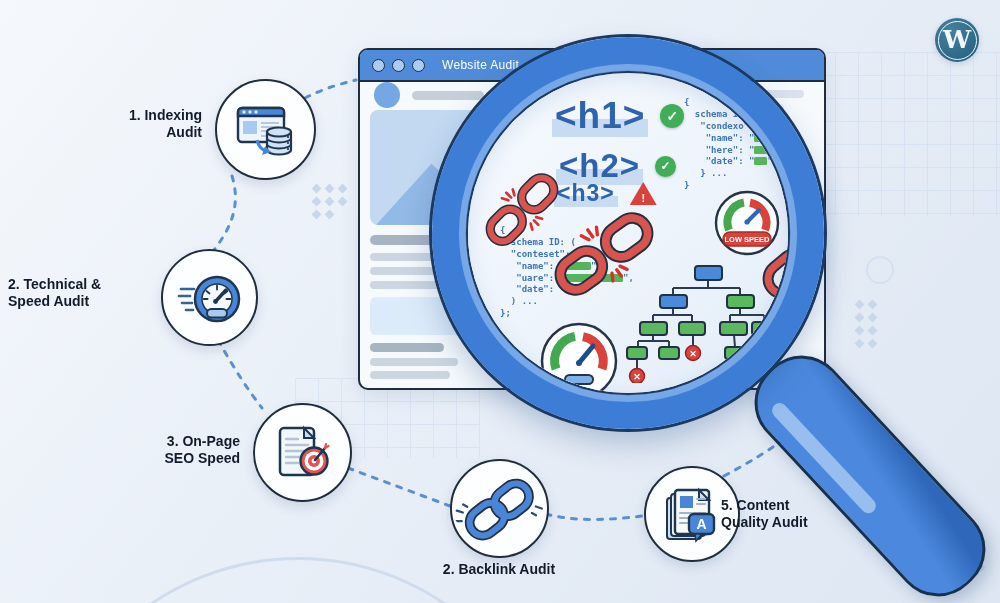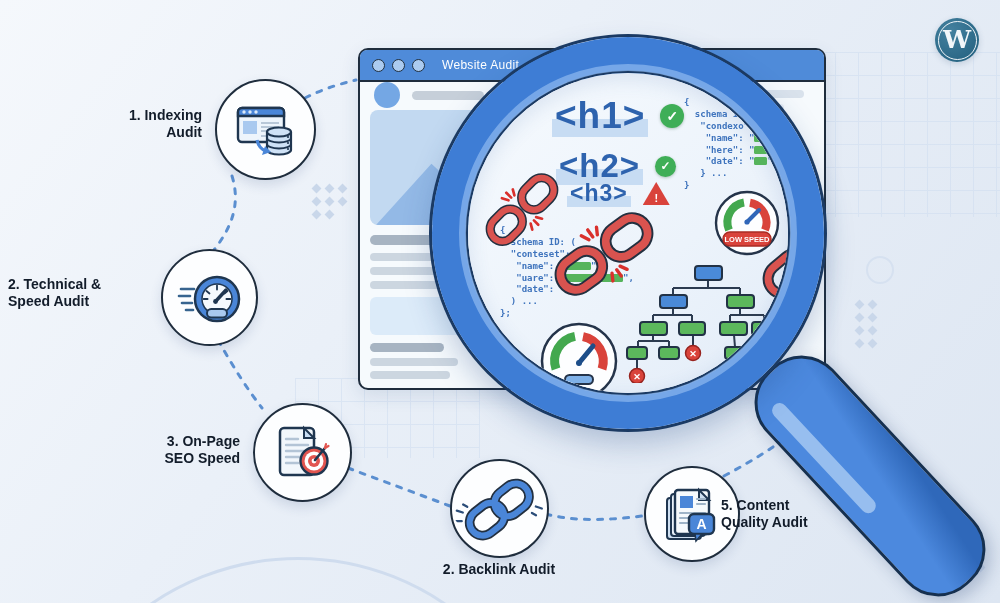--- a/index.html
+++ b/index.html
@@ -87,21 +87,21 @@
   #lens{position:absolute;inset:36px;border-radius:50%;overflow:hidden;
     background:linear-gradient(140deg,#f6fafe 0%,#ecf3fb 60%,#e2ecf8 100%);
     box-shadow:inset 0 6px 20px rgba(60,100,160,.14);}
 
   
   .hrow{position:absolute;display:flex;align-items:center;gap:12px;}
   .htag{font-weight:bold;color:#2e63ae;padding:0 3px;
     background:linear-gradient(180deg,transparent 58%,#c7dcf3 58%);letter-spacing:1px;}
   #h1-row{left:84px;top:22px;} #h1-row .htag{font-size:37px;}
   #h2-row{left:88px;top:74px;} #h2-row .htag{font-size:33px;}
-  #h3-row{left:86px;top:107px;margin-left:13px;} #h3-row .htag{font-size:23px;}
+  #h3-row{left:86px;top:107px;} #h3-row .htag{font-size:23px;}
   .check{border-radius:50%;background:#3fae57;color:#fff;display:flex;align-items:center;justify-content:center;
     font-weight:bold;box-shadow:0 1px 3px rgba(30,80,40,.3);}
   .check.big{width:24px;height:24px;font-size:14px;}
   .check.sm{width:21px;height:21px;font-size:12px;}
   .warn{position:relative;width:27px;height:23px;background:#d9433b;
     clip-path:polygon(50% 0,100% 100%,0 100%);}
   .warn span{position:absolute;left:0;right:0;bottom:1px;text-align:center;color:#fff;font-size:11px;font-weight:bold;}
 
   .code{position:absolute;font-family:"DejaVu Sans Mono",monospace;font-size:9px;line-height:1.32;
     color:#3f74bd;font-weight:bold;}

